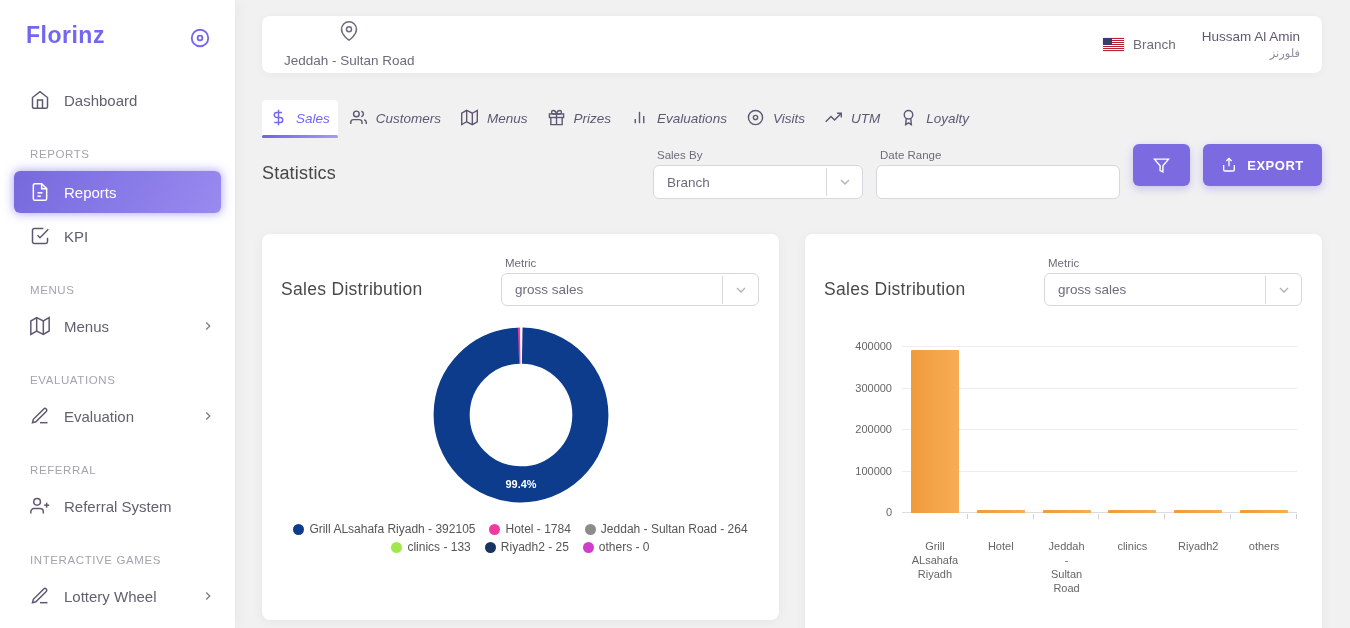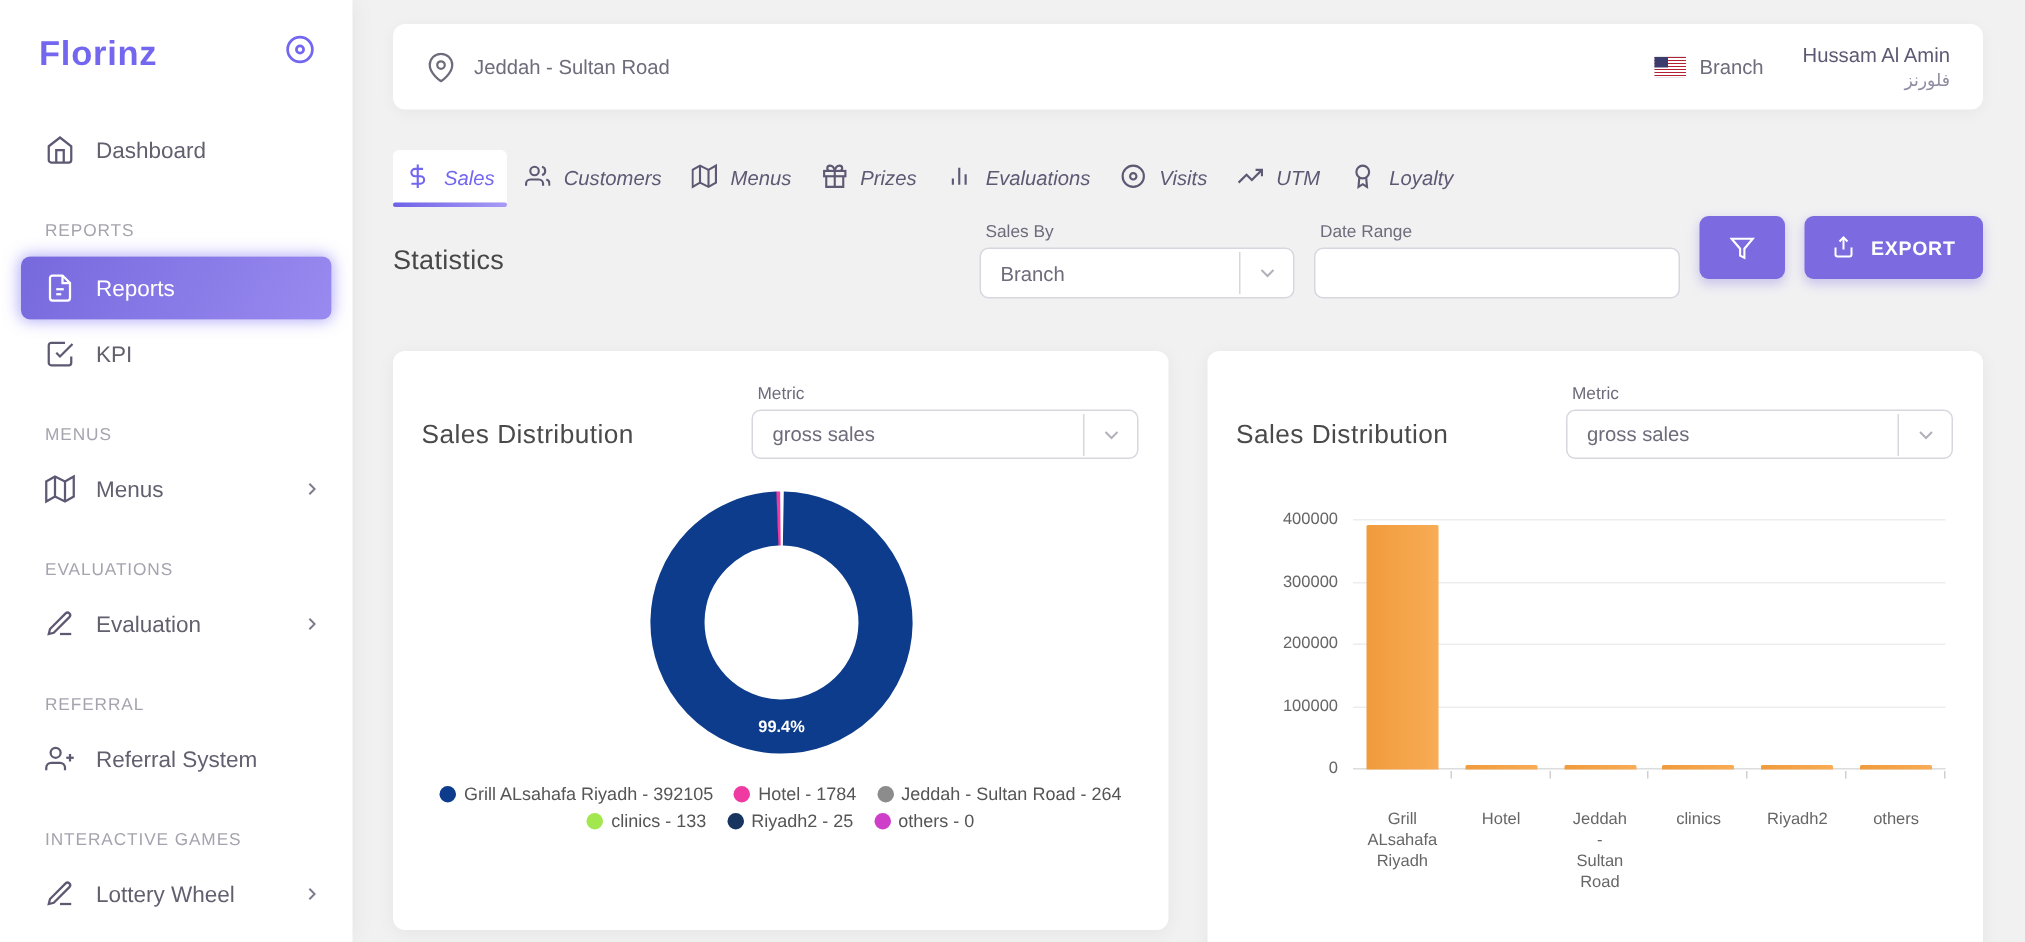--- a/index.html
+++ b/index.html
@@ -10,21 +10,21 @@
     color:#6e6b7b;
     position:relative;
   }
   svg { display:block; }
 
   
   .sidebar {
     position:absolute; left:0; top:0; width:235px; height:628px;
     background:#fff; box-shadow:0 0 15px rgba(0,0,0,.06); z-index:5;
   }
-  .brand-row { display:flex; align-items:flex-start; justify-content:space-between; padding:22px 24px 6px 26px; }
+  .brand-row { display:flex; align-items:flex-end; justify-content:space-between; padding:22px 24px 6px 26px; }
   .brand-name { color:#7367f0; font-size:23px; font-weight:600; letter-spacing:.5px; }
   .brand-toggle { color:#7367f0; cursor:pointer; }
   .nav { margin-top:24px; }
   .nav-item {
     display:flex; align-items:center; gap:14px;
     padding:11px 20px 11px 30px; font-size:15px; color:#625f6e; cursor:pointer;
   }
   .nav-item .nav-icon { color:#5e5873; flex:0 0 auto; }
   .nav-item .chev { margin-left:auto; color:#7d7a8c; }
   .nav-item.active {
@@ -39,21 +39,21 @@
   }
 
   
   .main { position:absolute; left:235px; top:0; right:0; bottom:0; padding:16px 28px 0 27px; }
 
   .topbar {
     height:57px; background:#fff; border-radius:8px;
     box-shadow:0 2px 10px rgba(0,0,0,.045);
     display:flex; align-items:center; padding:0 22px;
   }
-  .loc { display:flex; align-items:center; gap:12px; font-size:13.5px; color:#6e6b7b; }
+  .loc { display:flex; align-items:center; gap:12px; font-size:13.5px; color:#6e6b7b;flex-direction:column; }
   .loc-icon { color:#6e6b7b; }
   .topbar-right { margin-left:auto; display:flex; align-items:center; gap:26px; }
   .lang { display:flex; align-items:center; gap:9px; font-size:13.5px; color:#6e6b7b; cursor:pointer; }
   .flag { width:21px; height:13px; position:relative; background:repeating-linear-gradient(#b22234 0 1px,#fff 1px 2px); box-shadow:0 0 1px rgba(0,0,0,.4); }
   .flag::after { content:""; position:absolute; left:0; top:0; width:9px; height:7px; background:#3c3b6e; }
   .user { text-align:right; cursor:pointer; }
   .user-name { font-size:13.5px; color:#5e5873; font-weight:500; }
   .user-org { font-size:11.5px; color:#8f8ba0; margin-top:2px; }
 
   

